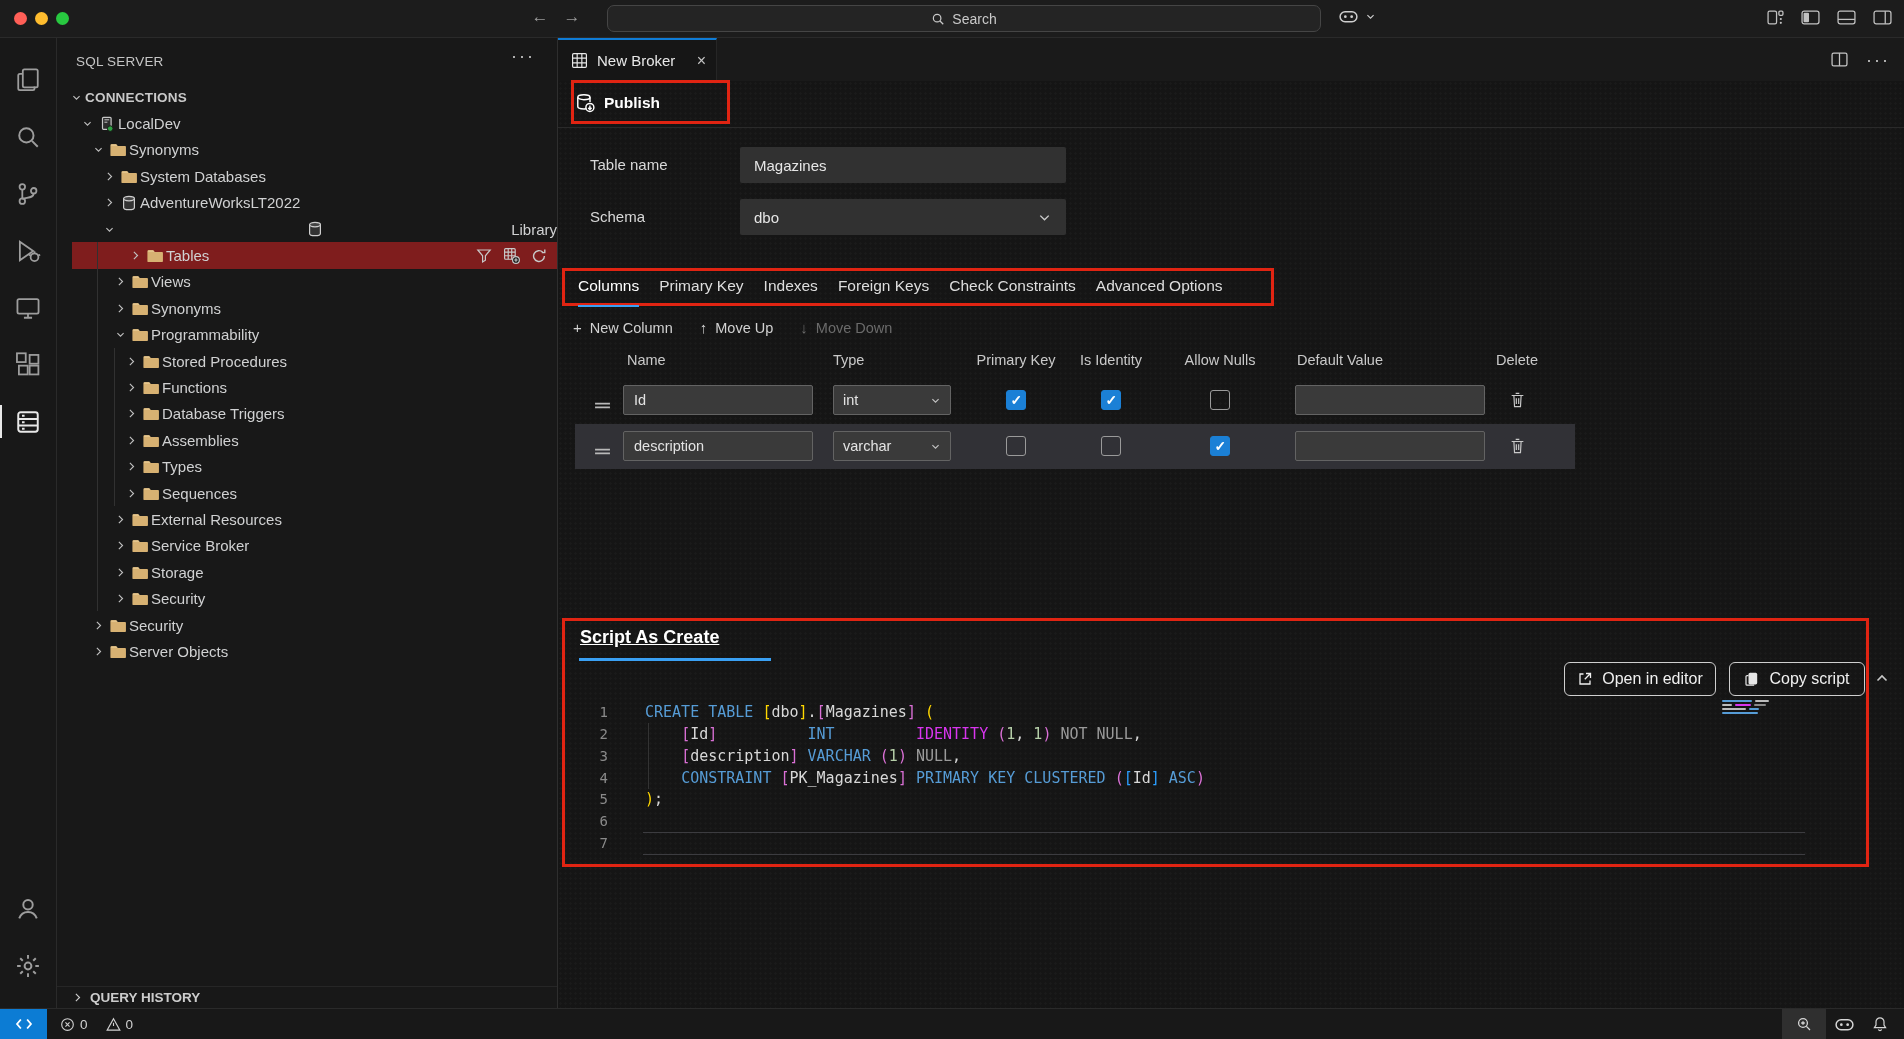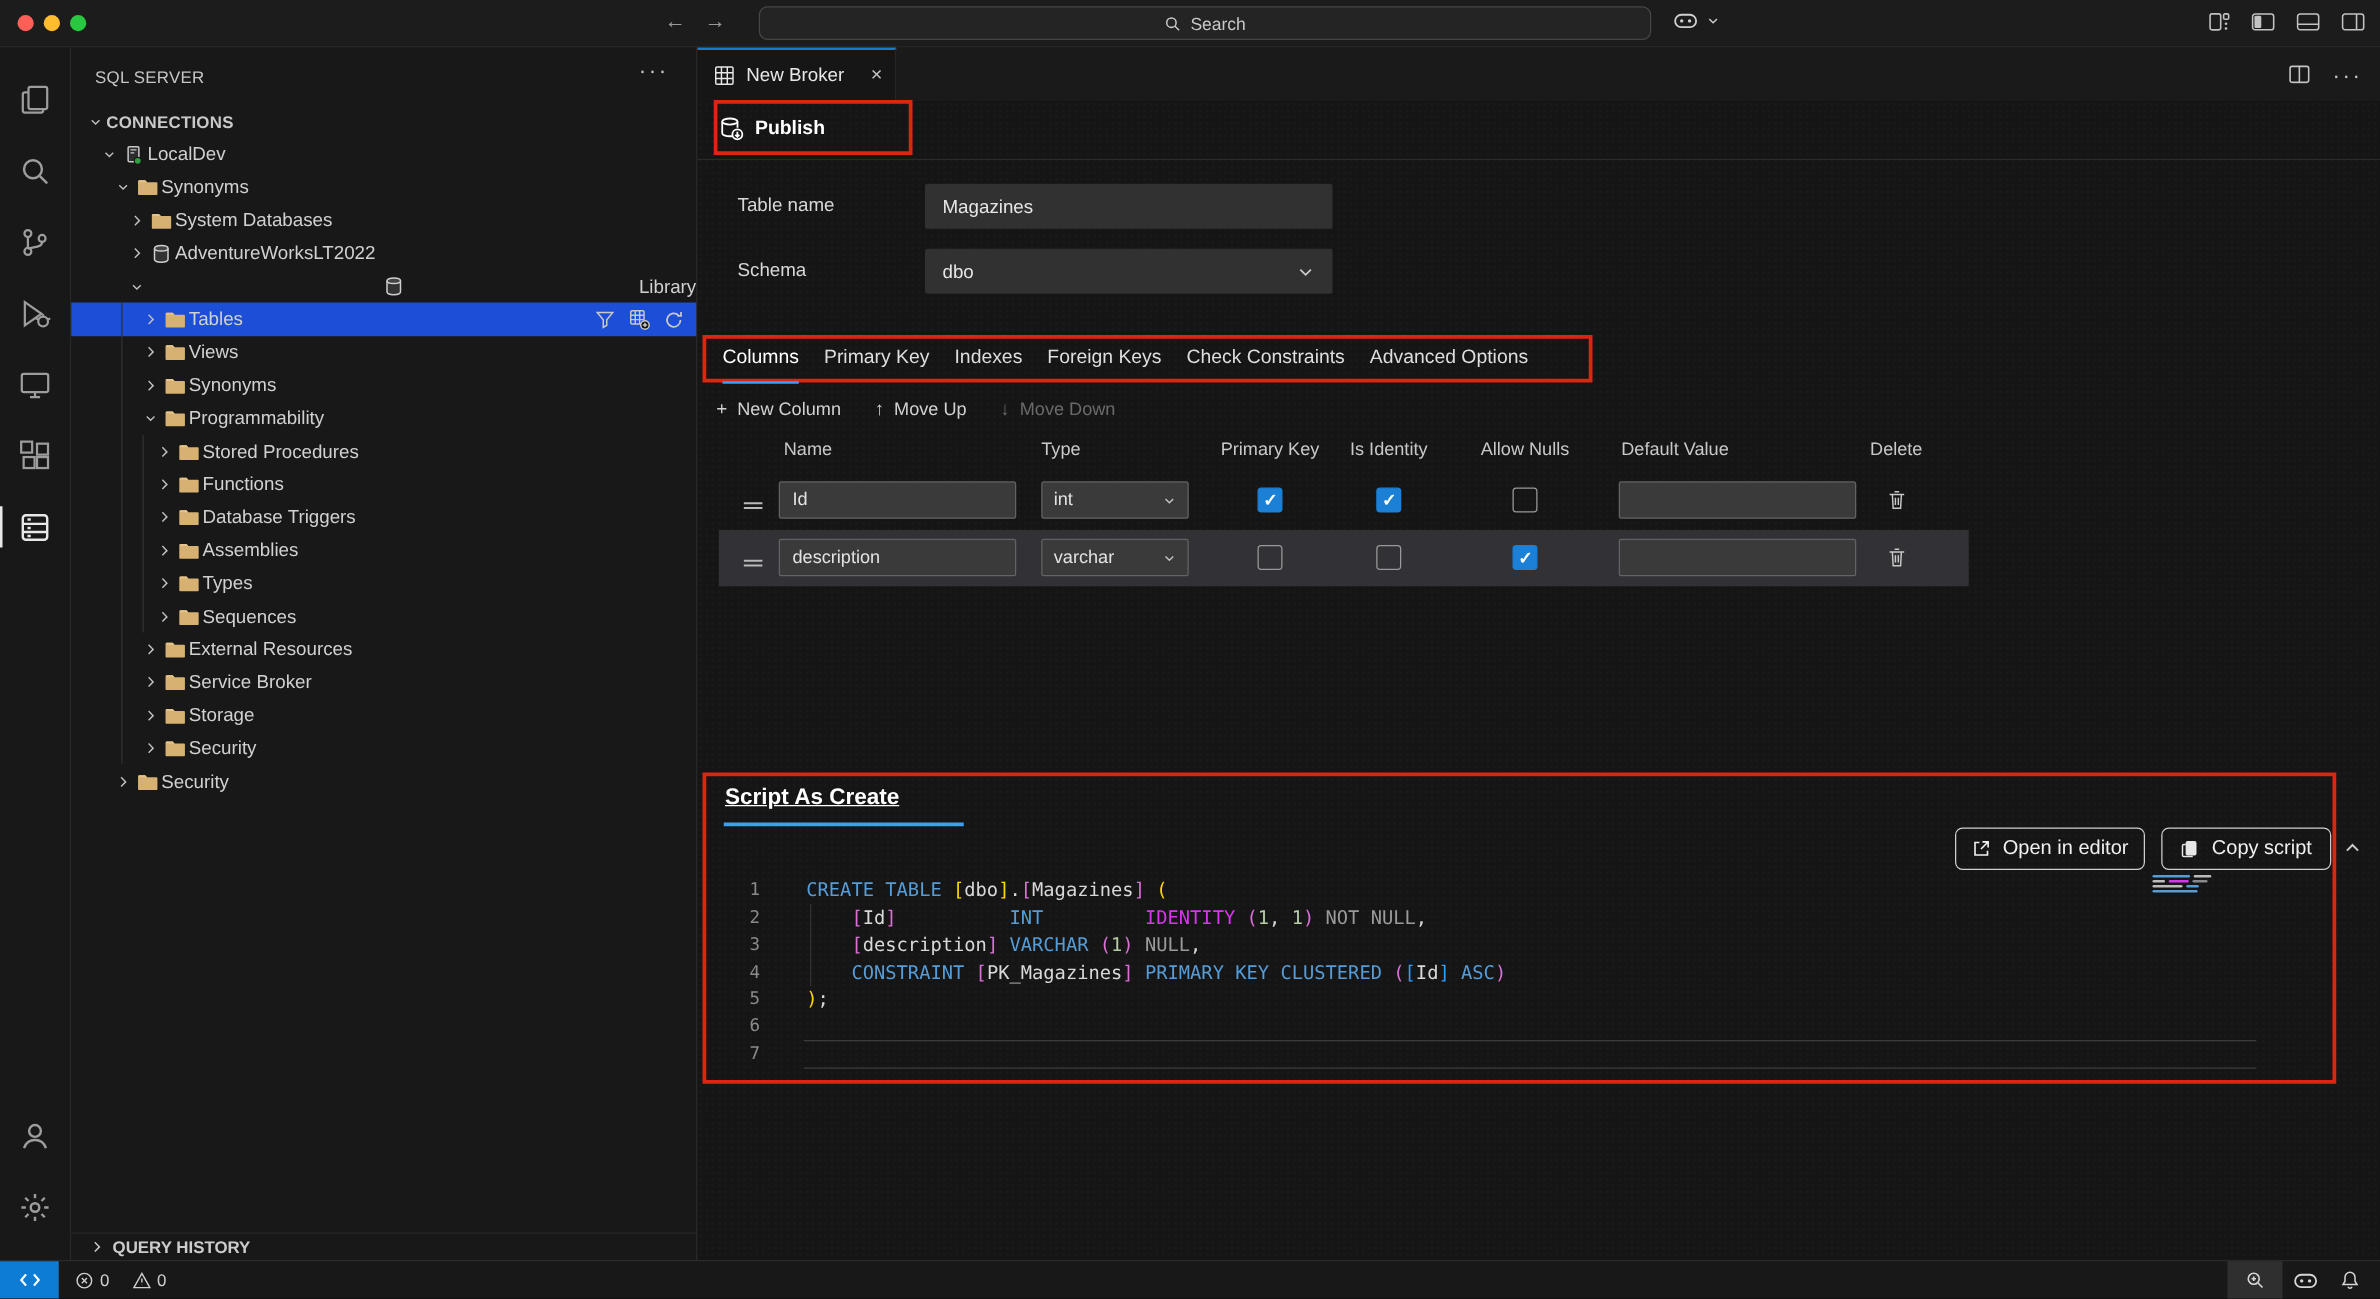--- a/index.html
+++ b/index.html
@@ -31,21 +31,21 @@
   .ab-item.active{color:#e8e8e8;}
   .ab-item.active::before{content:"";position:absolute;left:0;top:12px;bottom:12px;width:2px;background:#e8e8e8;}
 
   
   .sidebar{width:501px;background:#181818;position:relative;flex:none;border-right:1px solid #2e2e2e;font-size:15px;}
   .sb-header{position:absolute;left:0;top:0;width:100%;height:46px;}
   .sb-title{position:absolute;left:19px;top:16px;font-size:13.5px;color:#c5c5c5;letter-spacing:.2px;}
   .sb-more{position:absolute;right:22px;top:8px;color:#c5c5c5;font-size:18px;letter-spacing:2px;}
   .tree{position:absolute;left:0;top:46px;right:0;}
   .trow{height:26.4px;display:flex;align-items:center;color:#d0d1d2;position:relative;white-space:nowrap;}
-  .trow.sel{background:#1d4ed8;}
+  .trow.sel{background:#7f1d1d;margin-left:15px;}
   .trow .twist{width:18px;flex:none;color:#c0c0c0;}
   .trow .ticon{width:22px;flex:none;}
   .trow.section .tlabel{font-weight:bold;font-size:13.5px;color:#c9c9c9;letter-spacing:.2px;}
   .row-actions{position:absolute;right:10px;top:0;height:100%;display:flex;align-items:center;gap:11px;color:#c8c8c8;}
   .tree-guide{position:absolute;width:1px;background:#313131;}
   .qh-row{position:absolute;left:0;bottom:0;width:100%;height:22px;border-top:1px solid #262626;display:flex;align-items:center;
           padding-left:14px;gap:6px;color:#cccccc;}
   .qh-row .lbl{font-weight:bold;font-size:13.5px;}
 
   
@@ -583,20 +583,34 @@
                 <path d="M6 3.5L10.5 8 6 12.5"></path>
               </svg>
             </span>
             <span class="ticon ic">
               <svg width="17" height="15" viewBox="0 0 16 14">
                 <path d="M1.2 2h4.6l1.4 1.6h7c.4 0 .8.3.8.8v8c0 .4-.3.8-.8.8H1.2c-.4 0-.8-.3-.8-.8V2.8c0-.4.3-.8.8-.8z" fill="#d7b172"></path>
                 <path d="M1.2 2h4.6l1.4 1.6H1z" fill="#e4c48b"></path>
               </svg>
             </span>
             <span class="tlabel">Security</span>
+          </div>
+          <div class="trow" style="padding-left: 32px;">
+            <span class="twist ic">
+              <svg width="13" height="13" viewBox="0 0 16 16" fill="none" stroke="currentColor" stroke-width="1.4">
+                <path d="M6 3.5L10.5 8 6 12.5"></path>
+              </svg>
+            </span>
+            <span class="ticon ic">
+              <svg width="17" height="15" viewBox="0 0 16 14">
+                <path d="M1.2 2h4.6l1.4 1.6h7c.4 0 .8.3.8.8v8c0 .4-.3.8-.8.8H1.2c-.4 0-.8-.3-.8-.8V2.8c0-.4.3-.8.8-.8z" fill="#d7b172"></path>
+                <path d="M1.2 2h4.6l1.4 1.6H1z" fill="#e4c48b"></path>
+              </svg>
+            </span>
+            <span class="tlabel">Server Objects</span>
           </div>
         </div>
       <div class="tree-guide" style="left:40px;top:204px;height:369px;"></div>
       <div class="tree-guide" style="left:57px;top:310px;height:158px;"></div>
       <div class="qh-row">
         <span class="ic">
             <svg width="13" height="13" viewBox="0 0 16 16" fill="none" stroke="currentColor" stroke-width="1.4">
               <path d="M6 3.5L10.5 8 6 12.5"></path>
             </svg>
           </span>

